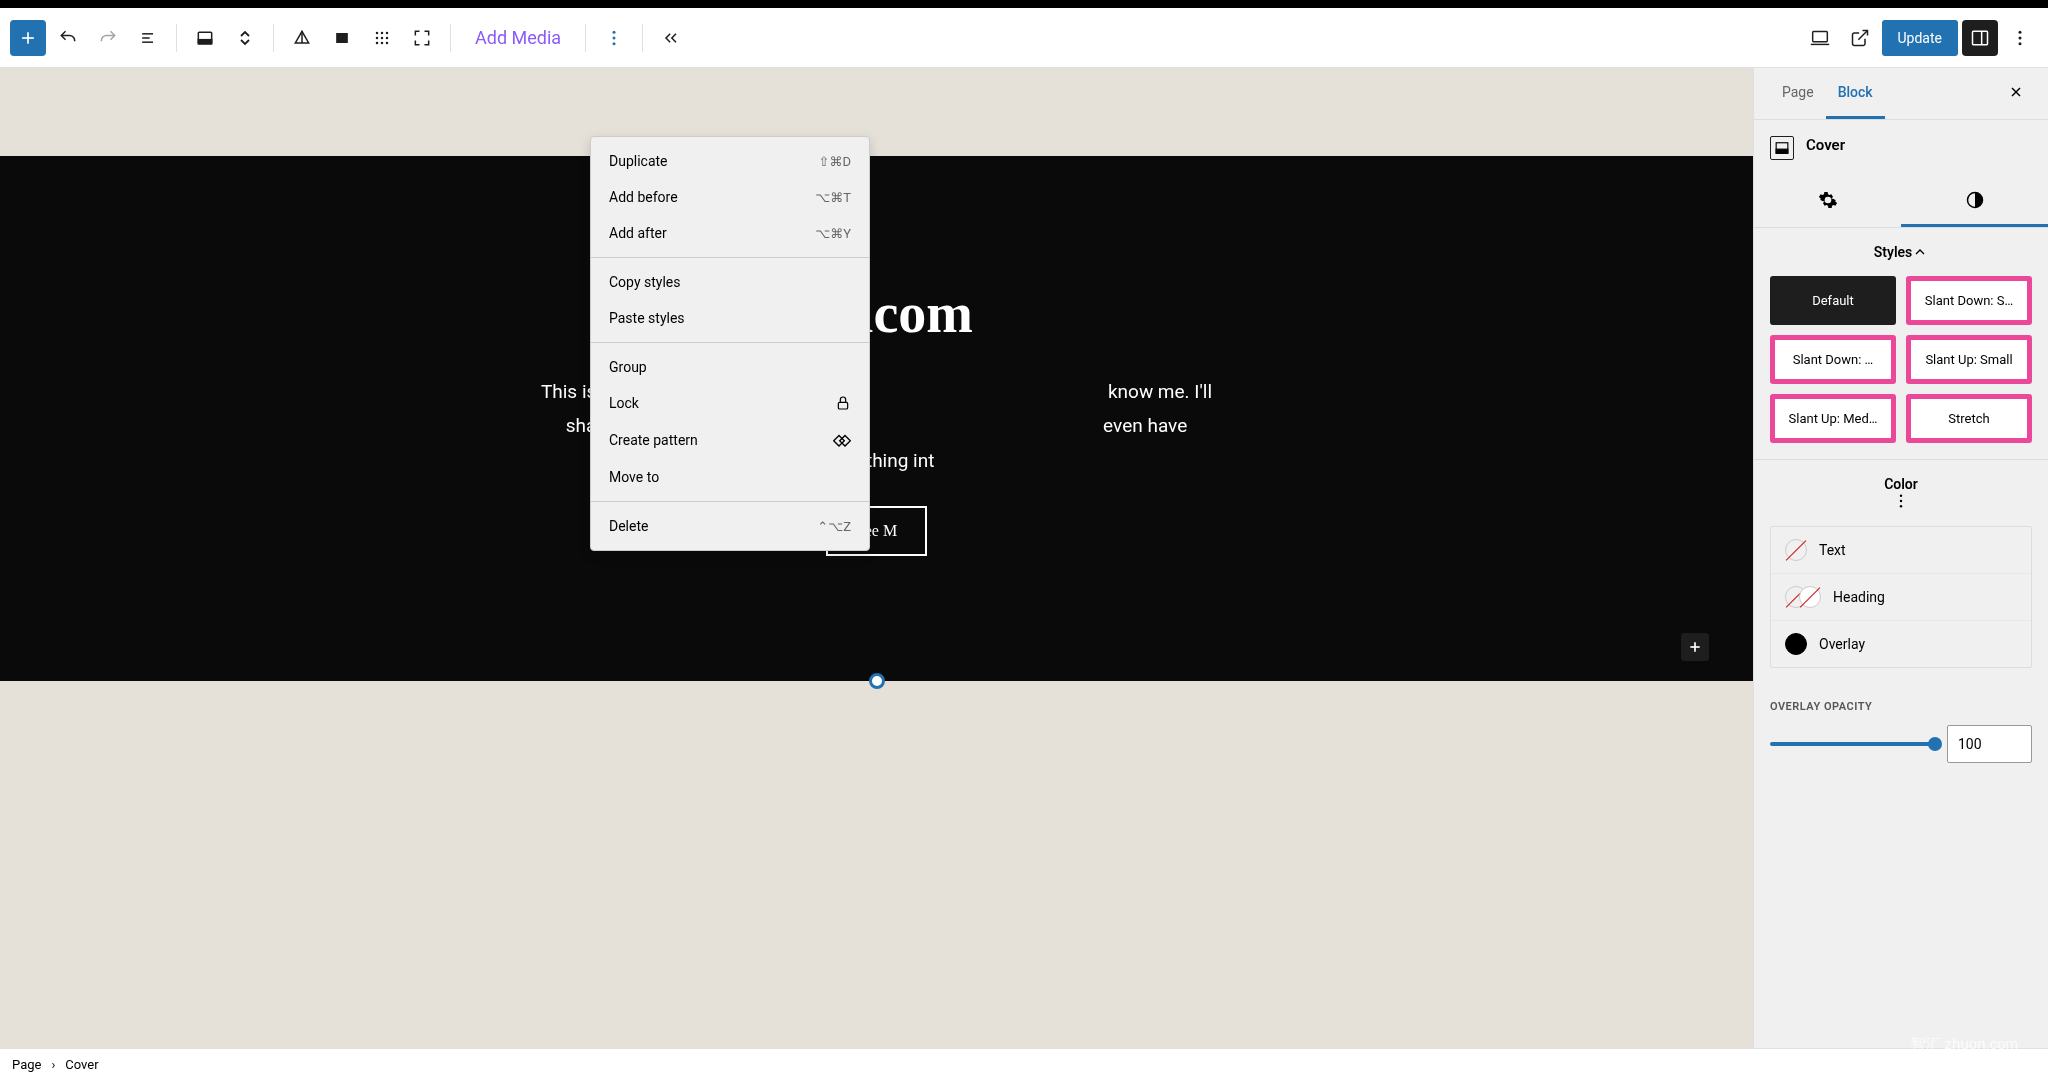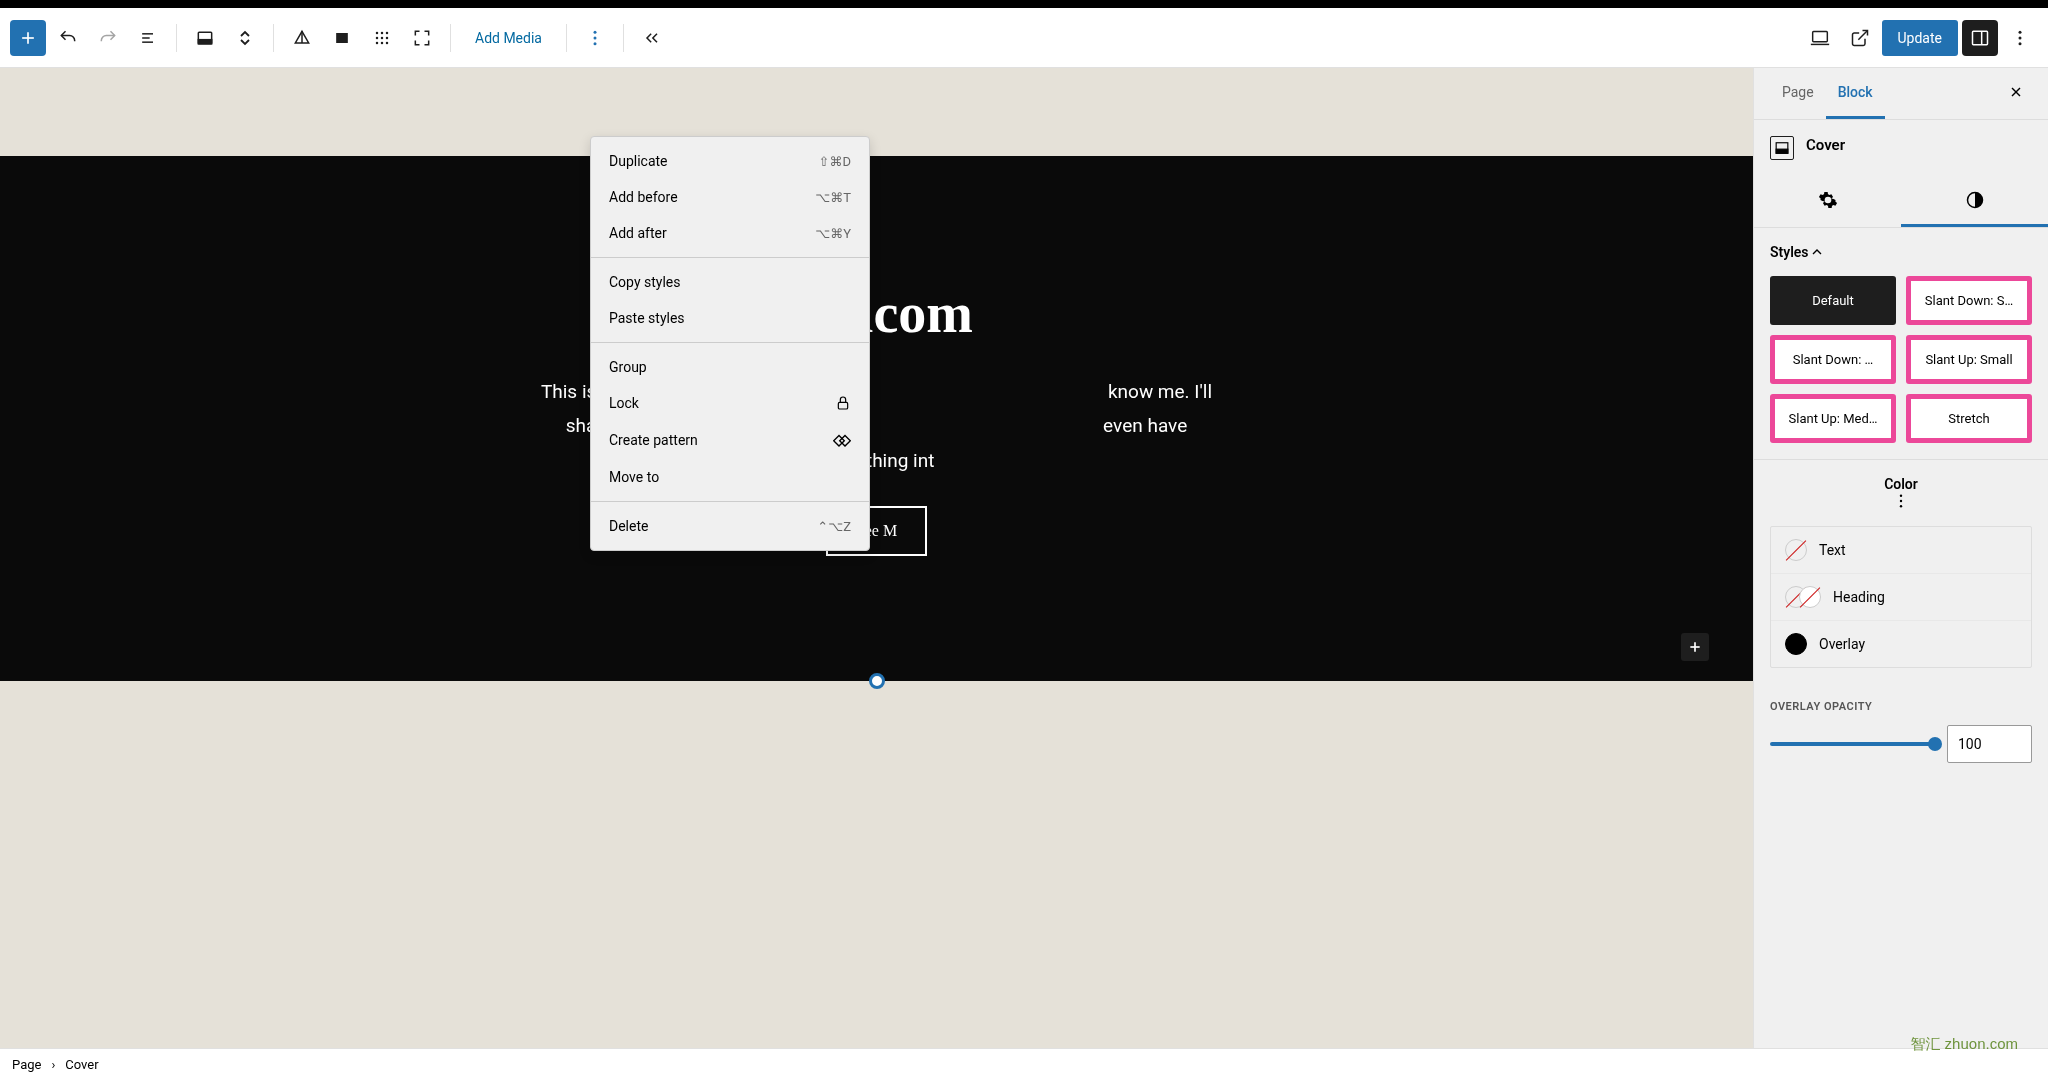--- a/index.html
+++ b/index.html
@@ -3,21 +3,21 @@
 <meta charset="utf-8">
 <style>
 * { margin: 0; padding: 0; box-sizing: border-box; font-family: -apple-system, BlinkMacSystemFont, "Segoe UI", Roboto, sans-serif; }
 body { background: #000; overflow: hidden; }
 .app { display: flex; flex-direction: column; height: 100vh; background: #fff; margin-top: 8px; }
 .toolbar { display: flex; align-items: center; height: 60px; padding: 0 10px; border-bottom: 1px solid #e0e0e0; background: #fff; gap: 4px; }
 .tb-btn { width: 36px; height: 36px; display: flex; align-items: center; justify-content: center; border: none; background: transparent; cursor: pointer; border-radius: 4px; color: #1e1e1e; }
 .tb-btn.primary { background: #2271b1; color: #fff; }
 .tb-btn.dark { background: #1e1e1e; color: #fff; }
 .tb-divider { width: 1px; height: 28px; background: #e0e0e0; margin: 0 6px; }
-.tb-text-btn { padding: 8px 14px; border: none; background: transparent; font-size: 14px; cursor: pointer; color: #0369a1; }
+.tb-text-btn { padding: 8px 14px; border: none; background: transparent; font-size: 18px; cursor: pointer; color: #8b5cf6; }
 .update-btn { background: #2271b1; color: #fff; padding: 10px 16px; border: none; border-radius: 3px; font-size: 14px; cursor: pointer; }
 .spacer { flex: 1; }
 .main { display: flex; flex: 1; overflow: hidden; }
 .canvas-wrap { flex: 1; background: #e5e1d8; position: relative; overflow: auto; }
 .cover-block { background: #0a0a0a; color: #fff; height: 525px; margin-top: 88px; position: relative; display: flex; flex-direction: column; align-items: center; justify-content: center; padding: 40px; }
 .cover-title { font-family: Georgia, serif; font-size: 56px; font-weight: 600; margin-bottom: 30px; }
 .cover-text { font-family: Georgia, serif; font-size: 19px; line-height: 1.8; text-align: center; max-width: 720px; margin-bottom: 28px; }
 .cover-btn { border: 2px solid #fff; background: transparent; color: #fff; padding: 14px 28px; font-size: 16px; font-family: Georgia, serif; cursor: pointer; }
 .add-btn-corner { position: absolute; right: 44px; bottom: 20px; width: 28px; height: 28px; background: #1e1e1e; color: #fff; display: flex; align-items: center; justify-content: center; border-radius: 3px; cursor: pointer; }
 .resize-handle { position: absolute; bottom: -8px; left: 50%; transform: translateX(-50%); width: 16px; height: 16px; background: #fff; border: 3px solid #2271b1; border-radius: 50%; }
@@ -33,40 +33,40 @@
 .sb-tab.active { color: #2271b1; border-bottom-color: #2271b1; font-weight: 500; }
 .sb-close { margin-left: auto; cursor: pointer; padding: 8px; }
 .sb-header { padding: 16px; display: flex; gap: 12px; }
 .sb-block-icon { width: 24px; height: 24px; border: 1.5px solid #1e1e1e; border-radius: 2px; display:flex; align-items:center; justify-content:center; flex-shrink:0; position: relative; }
 .sb-block-title { font-size: 15px; font-weight: 600; }
 .sb-block-desc { font-size: 13px; color: #555; margin-top: 4px; line-height: 1.5; }
 .sb-modes { display: flex; border-bottom: 1px solid #ddd; }
 .sb-mode { flex: 1; padding: 14px; display: flex; justify-content: center; cursor: pointer; border-bottom: 3px solid transparent; }
 .sb-mode.active { border-bottom-color: #2271b1; }
 .sb-section { border-bottom: 1px solid #ddd; }
-.sb-section-head { display: flex; justify-content: flex-start; padding: 16px; font-size: 14px; font-weight: 600; cursor: pointer; }
+.sb-section-head { display: flex; justify-content: center; padding: 16px; font-size: 14px; font-weight: 600; cursor: pointer; }
 .sb-styles-grid { display: grid; grid-template-columns: 1fr 1fr; gap: 10px; padding: 0 16px 16px; }
 .style-chip { padding: 12px 8px; text-align: center; font-size: 13px; border: 5px solid #ec4899; border-radius: 3px; background: #fff; cursor: pointer; white-space: nowrap; overflow: hidden; text-overflow: ellipsis; }
 .style-chip.active { background: #1e1e1e; color: #fff; border-color: #1e1e1e; }
 .sb-color-head { display: flex; justify-content: space-between; align-items: center; padding: 16px; font-size: 14px; font-weight: 600; flex-direction: column; }
 .color-list { padding: 0 16px 16px; border: 1px solid #ddd; margin: 0 16px 16px; border-radius: 2px; padding:0; }
 .color-item { display: flex; align-items: center; gap: 12px; padding: 12px 14px; font-size: 14px; cursor: pointer; border-bottom: 1px solid #e8e8e8; }
 .color-item:last-child { border-bottom: none; }
 .swatch { width: 22px; height: 22px; border-radius: 50%; border: 1px solid #ccc; position: relative; }
 .swatch.empty::after { content: ''; position: absolute; width: 140%; height: 1px; background: #cc1818; top: 50%; left: -20%; transform: rotate(-45deg); }
 .swatch-pair { display: flex; }
 .swatch-pair .swatch:last-child { margin-left: -8px; }
 .sb-opacity { padding: 16px; }
 .sb-label { font-size: 11px; font-weight: 600; letter-spacing: 0.5px; color: #555; margin-bottom: 12px; }
 .opacity-row { display: flex; gap: 12px; align-items: center; }
 .slider { flex: 1; height: 4px; background: #2271b1; position: relative; border-radius: 2px; }
 .slider-thumb { position: absolute; right: 0; top: 50%; transform: translate(50%,-50%); width: 14px; height: 14px; background: #2271b1; border-radius: 50%; }
 .opacity-input { width: 85px; padding: 10px; border: 1px solid #999; border-radius: 2px; font-size: 14px; text-align: left; }
 .breadcrumb { height: 32px; display: flex; align-items: center; padding: 0 12px; font-size: 13px; gap: 10px; background: #fff; border-top: 1px solid #e0e0e0; }
-.watermark { position: fixed; right: 30px; bottom: 18px; color: #4d7c0f; font-size: 15px; font-family: sans-serif; z-index: 200; opacity: 0.8; }
+.watermark { position: fixed; right: 30px; bottom: 18px; color: #ffffff; font-size: 15px; font-family: sans-serif; z-index: 200; opacity: 0.8; }
 .ico { display: inline-flex; }
 </style>
 </head>
 <body>
 
 <div class="app">
   <div class="toolbar">
     <button class="tb-btn primary">
         <span class="ico">
           <svg width="20" height="20" viewBox="0 0 24 24" fill="none" stroke="currentColor" stroke-width="2">

